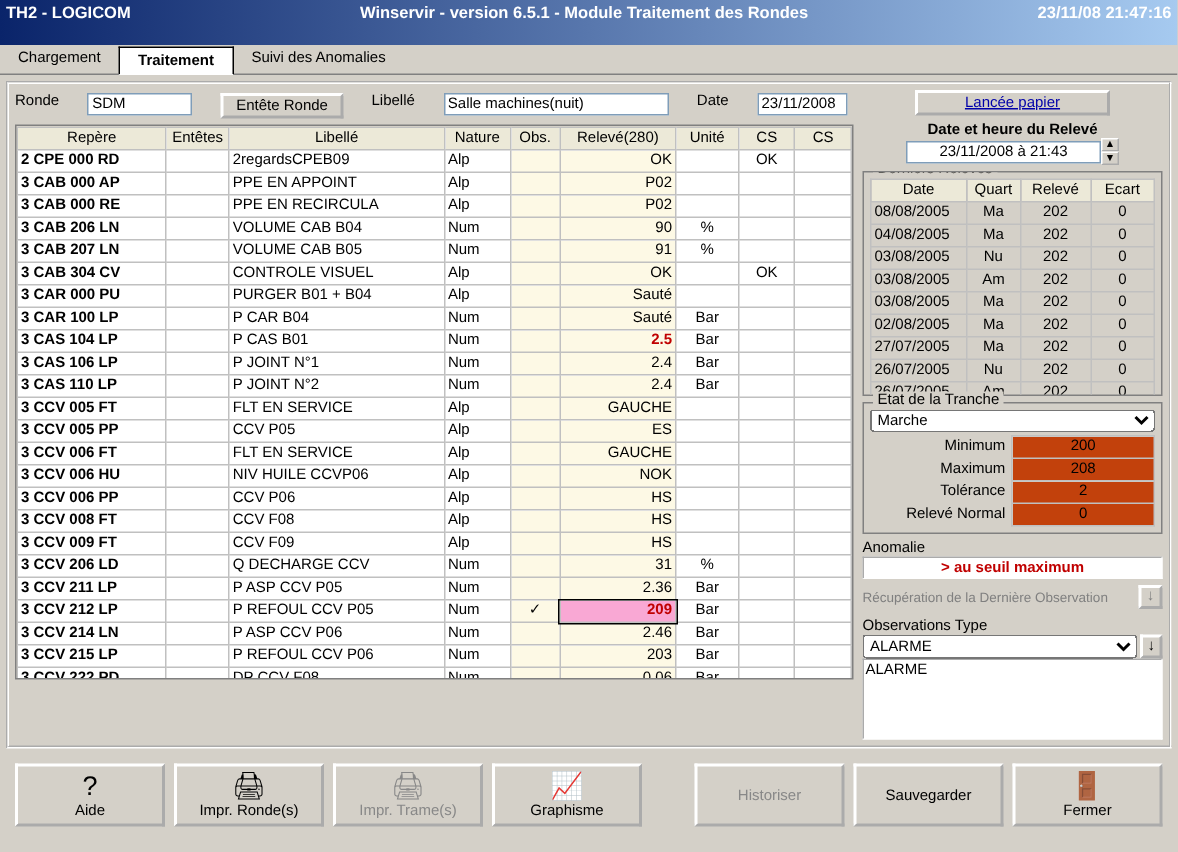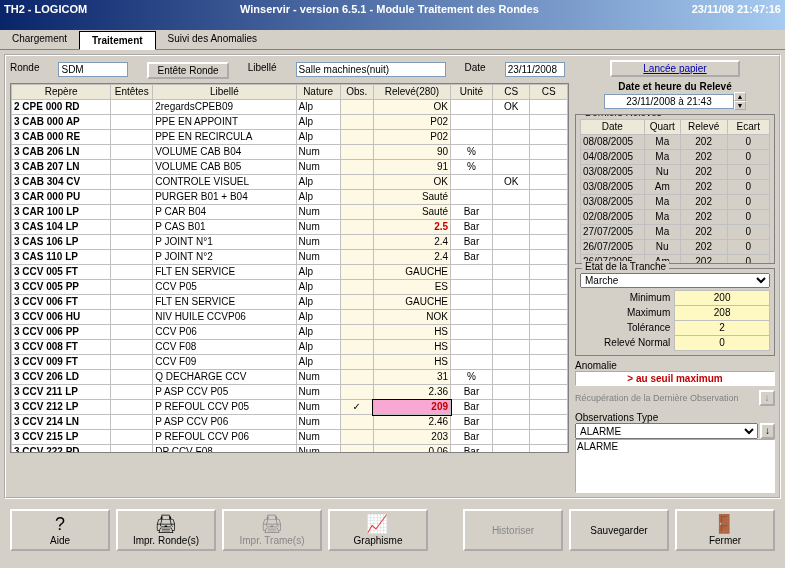--- a/index.html
+++ b/index.html
@@ -29,21 +29,21 @@
   .rowhl td.valcell { background:#f9a8d4; outline:1px solid #000; }
   .obs-cell { background:#fdf9e5; }
   .val-yellow { background:#fdf9e5; }
   .spin { display:flex; align-items:center; }
   .spinbtns { display:flex; flex-direction:column; }
   .spinbtns span { font-size:7px; line-height:7px; border:1px outset #fff; background:#d4d0c8; width:12px; text-align:center; cursor:pointer;}
   .groupbox { border:1px solid #808080; padding:4px; position:relative; background:#d4d0c8; }
   .grouptitle { position:absolute; top:-8px; left:6px; background:#d4d0c8; padding:0 3px; font-size:10px; }
   .derniers { height:150px; overflow:hidden; }
   .etat { }
-  .etat td { background:#fef9c3; }
+  .etat td { background:#c2410c; }
   .etat td.lab { background:#d4d0c8; text-align:right; border:none; padding-right:4px;}
   .anomalie { font-size:10px; }
   .seuil { color:#c00000; font-weight:bold; text-align:center; width:100%; background:#fff; border:1px inset #fff; padding:1px 2px; }
   .obs-list { height:54px; background:#fff; border:1px inset #fff; overflow:auto; font-size:10px; padding:1px;}
   .footer { display:flex; justify-content:space-between; padding:6px; gap:6px; }
   .bigbtn { flex:0 0 100px; height:42px; background:#d4d0c8; border:2px outset #fff; cursor:pointer; display:flex; flex-direction:column; align-items:center; justify-content:center; gap:2px; font-size:10px; }
   .bigbtn.disabled { color:#888; }
   .bigbtn .ico { font-size:18px; line-height:18px; }
   .sel { width:100%; font-size:10px; }
   .recovery { font-size:9px; color:#808080; display:flex; justify-content:space-between; align-items:center;}

